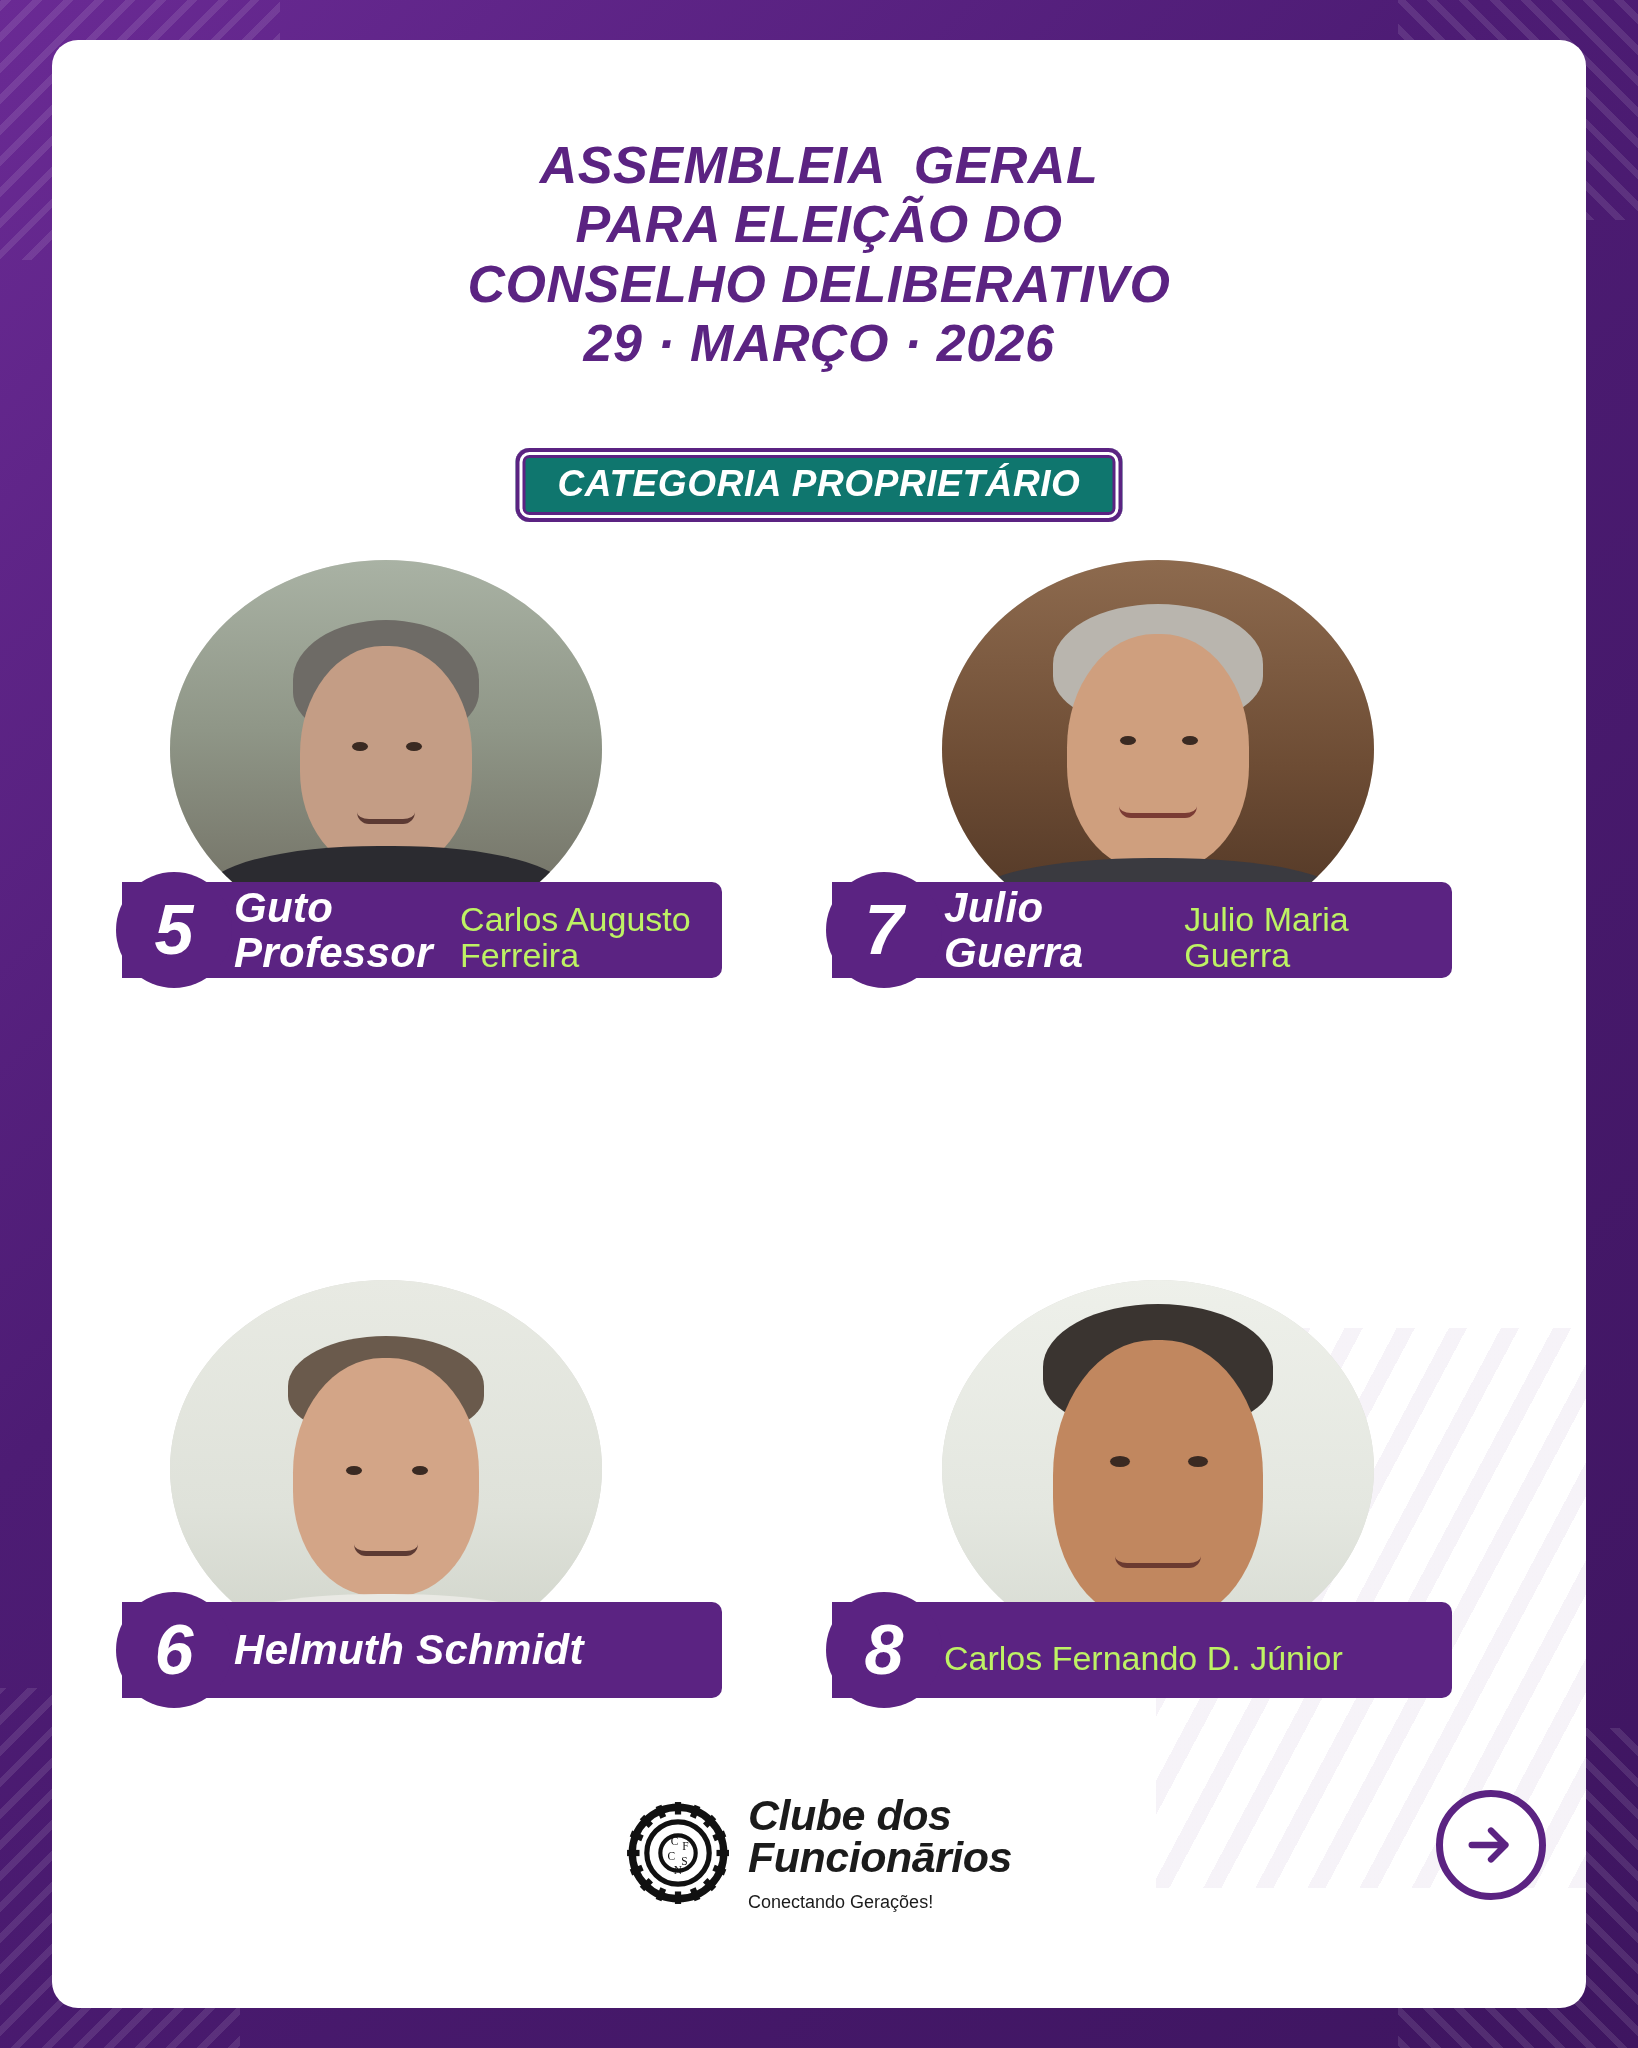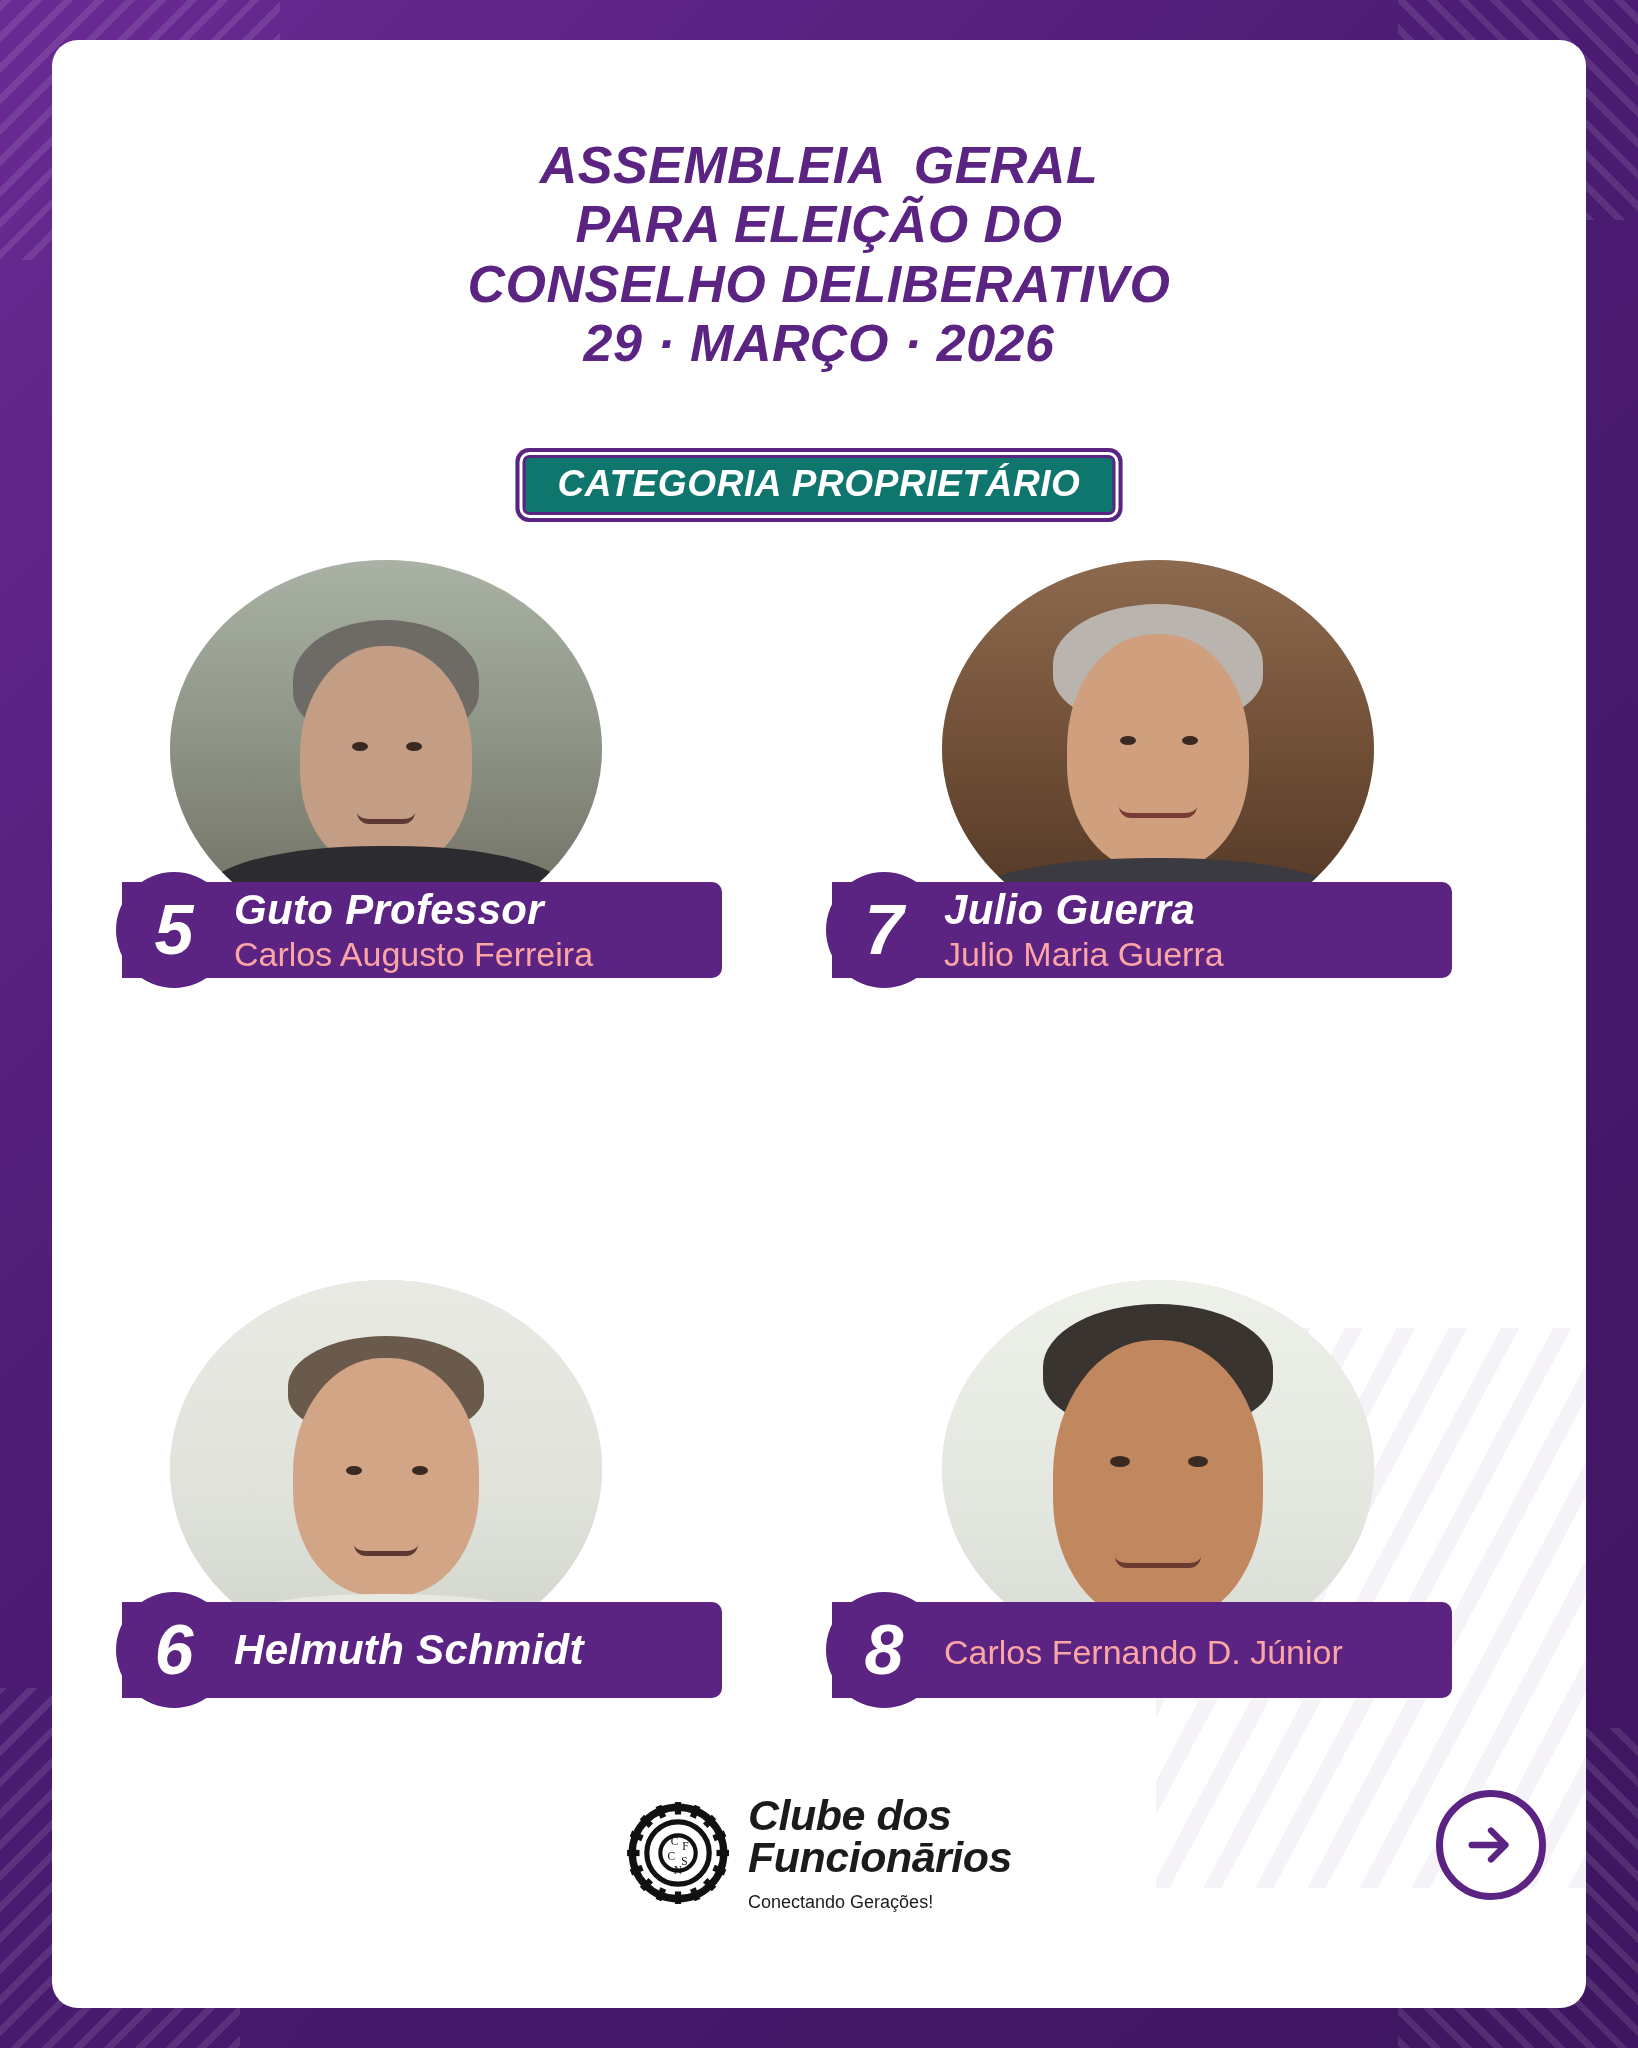--- a/index.html
+++ b/index.html
@@ -190,33 +190,33 @@
     border-radius: 50%;
     background: #5b2382;
     color: #ffffff;
     display: flex;
     align-items: center;
     justify-content: center;
     font-size: 70px;
     font-weight: bold;
     font-style: italic;
   }
-  .names { display: flex; flex-direction: column; justify-content: space-between; line-height: 1.08; }
+  .names { display: flex; flex-direction: row; justify-content: space-between; line-height: 1.08; }
   .nick {
     color: #ffffff;
     font-size: 42px;
     font-weight: bold;
     font-style: italic;
     letter-spacing: 0.3px;
   }
   .fullname {
-    color: #fca5a5;
+    color: #bef264;
     font-size: 34px;
     font-weight: normal;
-    margin-top: 4px;
+    margin-top: 16px;
   }
 
   
   .footer {
     position: absolute;
     bottom: 54px;
     left: 0; right: 0;
     height: 170px;
   }
   .logo-wrap {

